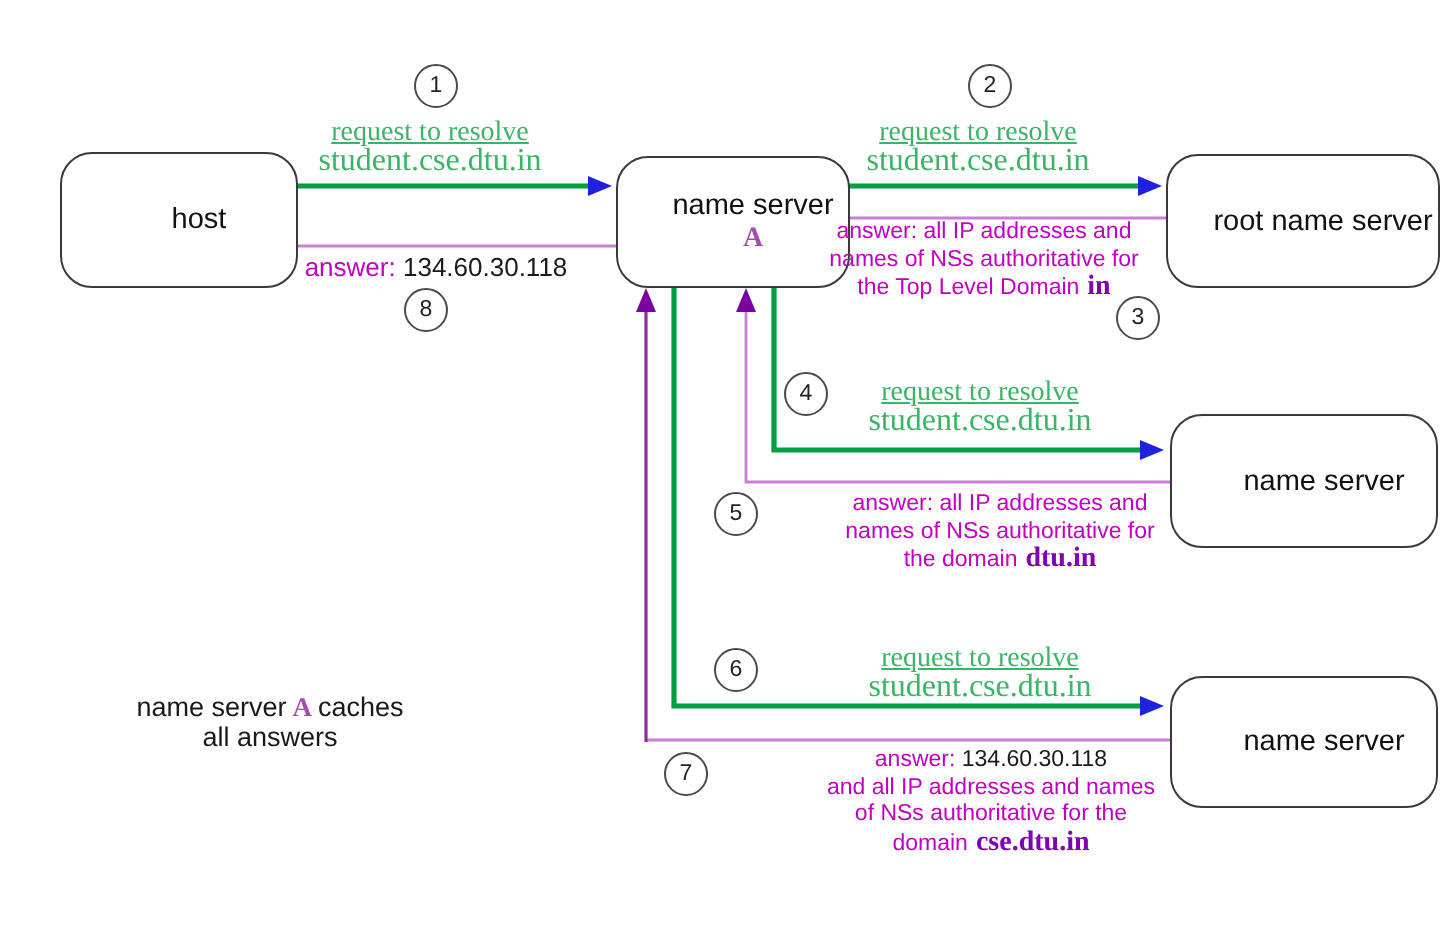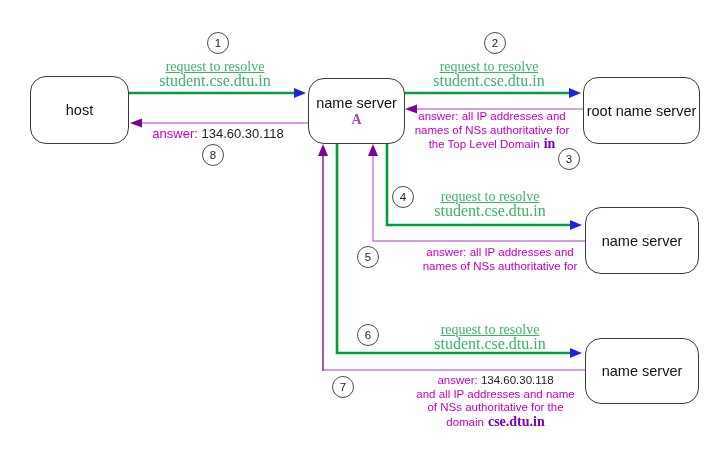--- a/index.html
+++ b/index.html
@@ -1,21 +1,21 @@
 <!DOCTYPE html>
 <html><head>
 <meta charset="utf-8">
 <style>
   html,body{margin:0;padding:0;background:#fff;}
   .canvas{position:relative;width:728px;height:466px;background:#fff;
           font-family:"Liberation Sans",sans-serif;overflow:hidden;}
   .layer{position:absolute;left:0;top:0;}
   .box{position:absolute;border:1.3px solid #3a3a3a;border-radius:16px;background:#fff;
        display:flex;flex-direction:column;align-items:center;justify-content:center;
-       font-size:14.5px;color:#111;line-height:16px;}
+       font-size:14.5px;color:#111;line-height:16px;padding-left:20px;}
   .box .sub{font-family:"Liberation Serif",serif;font-weight:bold;color:#a24cb0;
             font-size:14px;line-height:15px;margin-top:1px;}
   .circle{position:absolute;width:20px;height:20px;border:1.2px solid #4a4a4a;border-radius:50%;
           background:#fff;display:flex;align-items:center;justify-content:center;
           font-size:11.5px;color:#222;}
   .lbl{position:absolute;text-align:center;}
   .req .l1{font-family:"Liberation Serif",serif;font-size:14px;color:#3bb466;line-height:15px;text-decoration:underline;}
   .req .l2{font-family:"Liberation Serif",serif;font-size:16px;color:#3bb466;line-height:13px;}
   .ans{font-size:11.5px;color:#bf00bf;line-height:13.5px;}
   .ans-big{font-size:13px;color:#bf00bf;line-height:14px;}
@@ -65,21 +65,21 @@
 
   <div class="box" style="left:30px;top:76px;width:97px;height:66px;">
     <span>host</span>
   </div>
 
   <div class="box" style="left:308px;top:78px;width:95px;height:64px;">
     <span>name server</span>
     <span class="sub">A</span>
   </div>
 
-  <div class="box" style="left:583px;top:77px;width:115px;height:65px;border-radius:15px;">
+  <div class="box" style="left:583px;top:77px;width:115px;height:65px;">
     <span>root name server</span>
   </div>
 
   <div class="box" style="left:585px;top:207px;width:112px;height:65px;">
     <span>name server</span>
   </div>
 
   <div class="box" style="left:585px;top:338px;width:112px;height:64px;">
     <span>name server</span>
   </div>
@@ -126,32 +126,37 @@
   </div>
 
   <div class="lbl req" style="left:410px;top:189px;width:160px;">
     <div class="l1">request to resolve</div>
     <div class="l2">student.cse.dtu.in</div>
   </div>
 
   <div class="lbl ans" style="left:405px;top:246px;width:190px;">
     <div>answer: all IP addresses and</div>
     <div>names of NSs authoritative for</div>
+    <div><span>the domain</span><span class="domain">dtu.in</span></div>
   </div>
 
   <div class="lbl req" style="left:400px;top:322px;width:180px;">
     <div class="l1">request to resolve</div>
     <div class="l2">student.cse.dtu.in</div>
   </div>
 
   <div class="lbl ans" style="left:398px;top:374px;width:195px;">
     <div><span>answer:</span> <span class="ip">134.60.30.118</span></div>
-    <div>and all IP addresses and name</div>
+    <div>and all IP addresses and names</div>
     <div>of NSs authoritative for the</div>
     <div><span>domain</span><span class="domain">cse.dtu.in</span></div>
   </div>
 
   <div class="lbl ans-big" style="left:128px;top:127px;width:180px;">
     <span>answer:</span> <span class="ip">134.60.30.118</span>
   </div>
 
+  <div class="lbl caption" style="left:45px;top:346px;width:180px;">
+    <div><span>name server</span><span class="a">A</span><span>caches</span></div>
+    <div>all answers</div>
+  </div>
 
 </div>
 
 </body></html>

